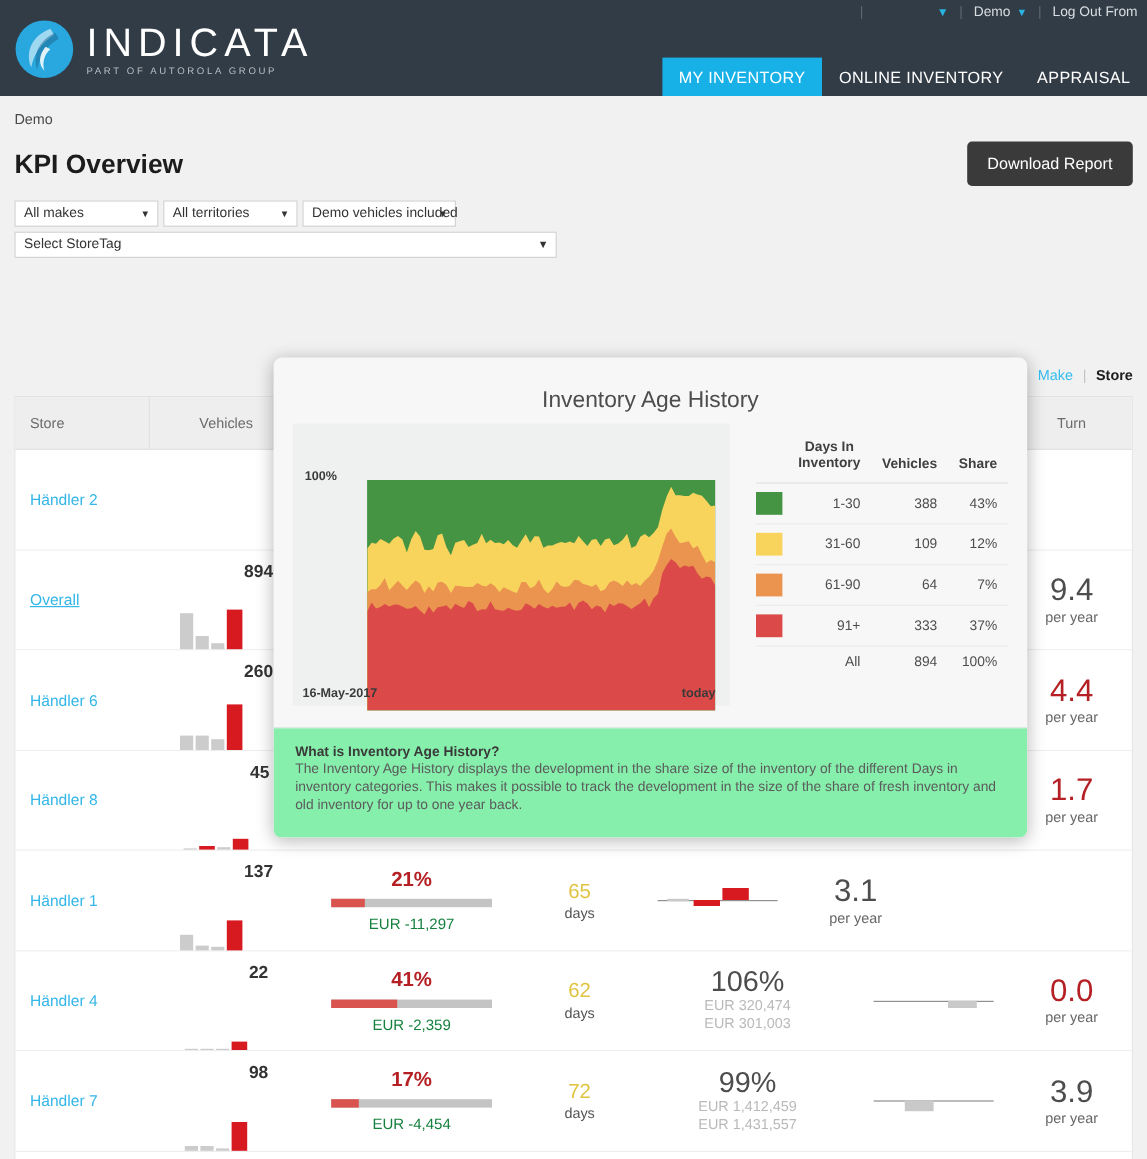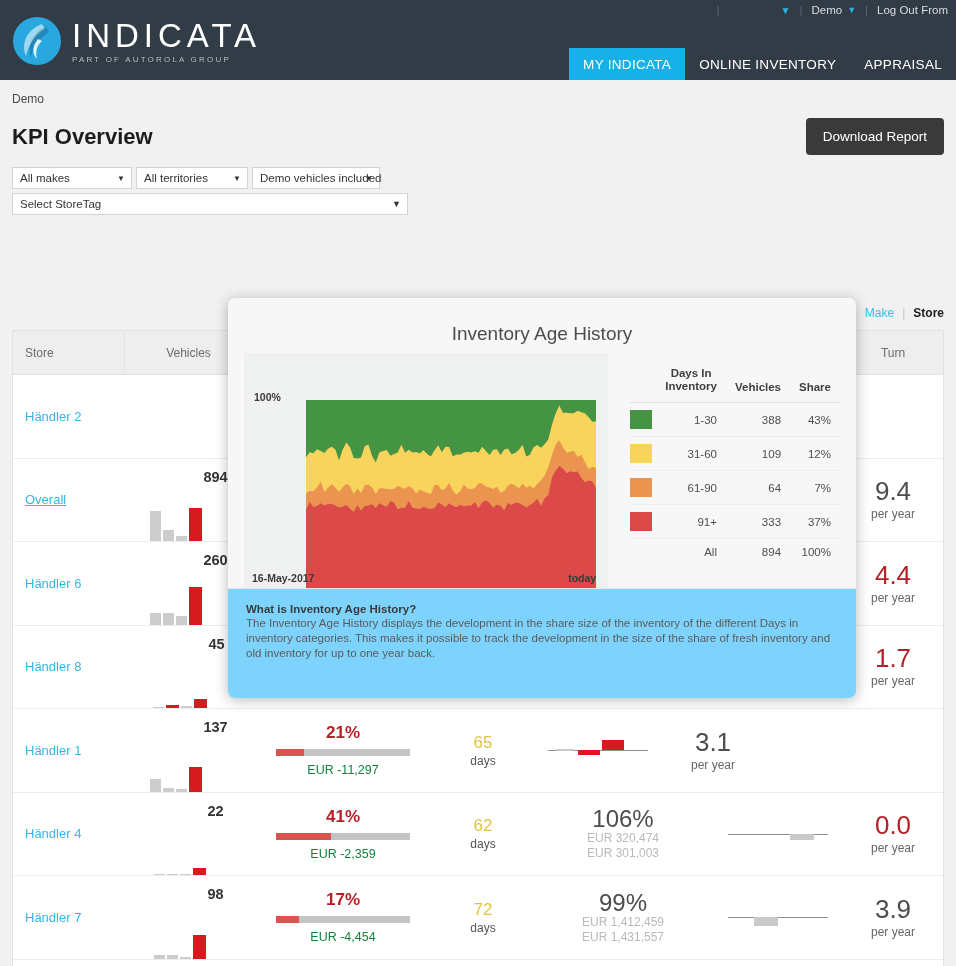--- a/index.html
+++ b/index.html
@@ -79,21 +79,21 @@
     display: flex; align-items: center; padding: 0 22px 0 7px;
     white-space: nowrap;
   }
   .select .arr {
     position: absolute; right: 6px; top: 50%; transform: translateY(-50%);
     font-size: 8px; color: #333;
   }
   .sel-makes { width: 120px; }
   .sel-terr { width: 112px; }
   .sel-demo { width: 128px; }
-  .sel-tag { width: 396px; margin-top: 4px; height: 22px; }
+  .sel-tag { width: 452px; margin-top: 4px; height: 22px; }
   .sel-tag .arr { font-size: 9px; }
 
   .makestore {
     position: absolute; right: 12px; top: 226px;
     font-size: 12px; display: flex; align-items: center; gap: 0;
   }
   .ms-link { color: #33bdf0; text-decoration: none; }
   .ms-sep { color: #c4c4c4; padding: 0 8px; }
   .ms-active { color: #1c1c1c; font-weight: bold; }
 
@@ -218,22 +218,22 @@
   .legend-table td {
     padding: 7px 9px; text-align: right;
     border-bottom: 1px solid #ececec;
   }
   .legend-table td.sw { width: 30px; padding: 7px 4px 7px 0; }
   .legend-table tr:last-child td { border-bottom: none; }
   .swatch { display: block; width: 22px; height: 19px; }
 
   .modal-expl {
     position: absolute; left: 0; right: 0; bottom: 0;
-    background: #7dd3fc; border-top: 1px solid #e8e8e8;
-    padding: 14px 18px 16px 18px; height: 110px;
+    background: #86efac; border-top: 1px solid #e8e8e8;
+    padding: 14px 18px 16px 18px; height: 92px;
   }
   .expl-h { font-size: 11.5px; font-weight: bold; color: #3a3a3a; margin-bottom: 1px; }
   .expl-p { font-size: 11.5px; color: #5b5b5b; line-height: 1.32; }
 </style>
 </head>
 <body>
 
 <div class="topbar">
 
   <div class="logo-wrap">
@@ -254,21 +254,21 @@
     <span style="width:52px"></span>
     <span class="caret-blue">▼</span>
     <span class="util-sep">|</span>
     <a class="util-item">Demo</a>
     <span class="caret">▼</span>
     <span class="util-sep">|</span>
     <a class="util-item">Log Out From</a>
   </div>
 
   <nav class="mainnav">
-    <a class="navitem active">MY INDICATA</a>
+    <a class="navitem active">MY INVENTORY</a>
     <a class="navitem">ONLINE INVENTORY</a>
     <a class="navitem">APPRAISAL</a>
   </nav>
 </div>
 
 <div class="page">
 
   <div class="breadcrumb">Demo</div>
 
   <div class="title-row">

